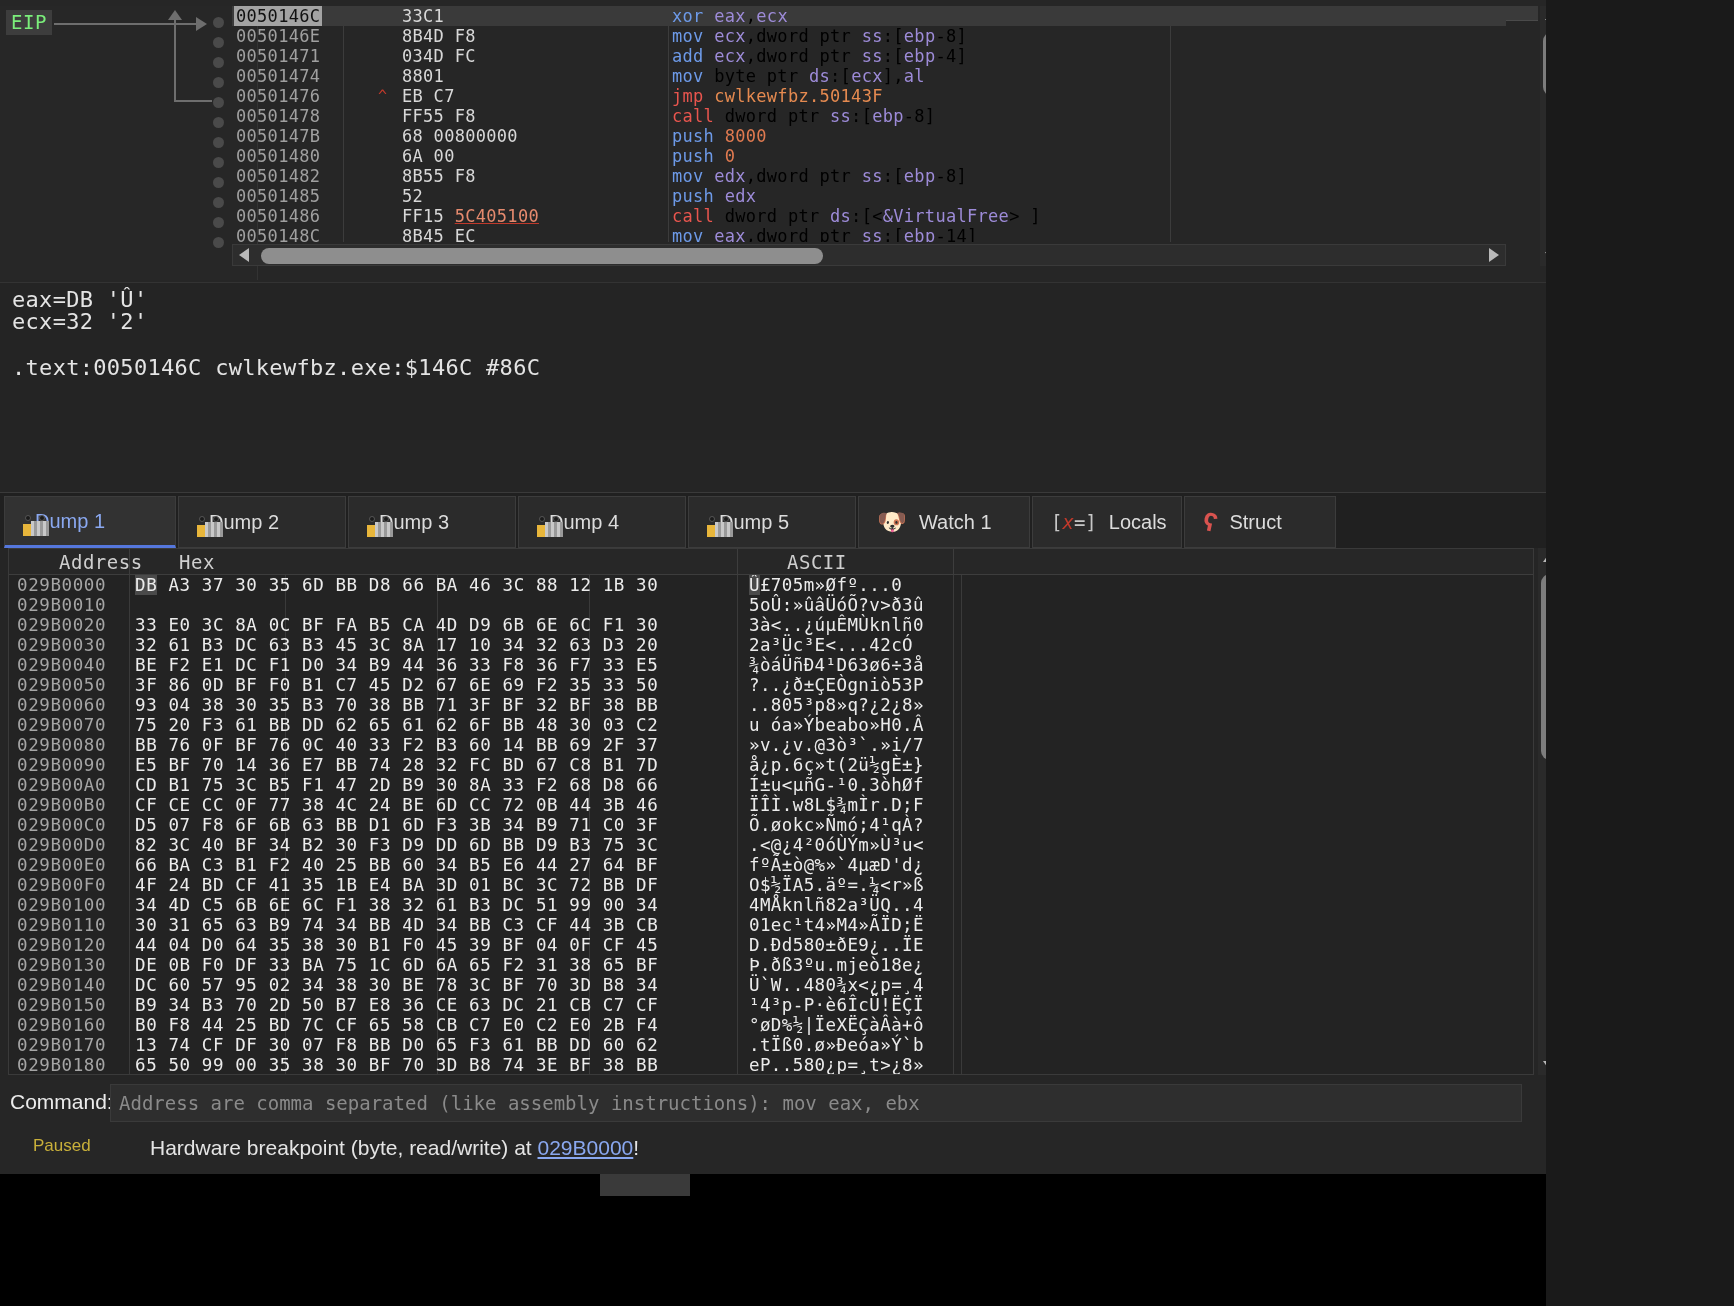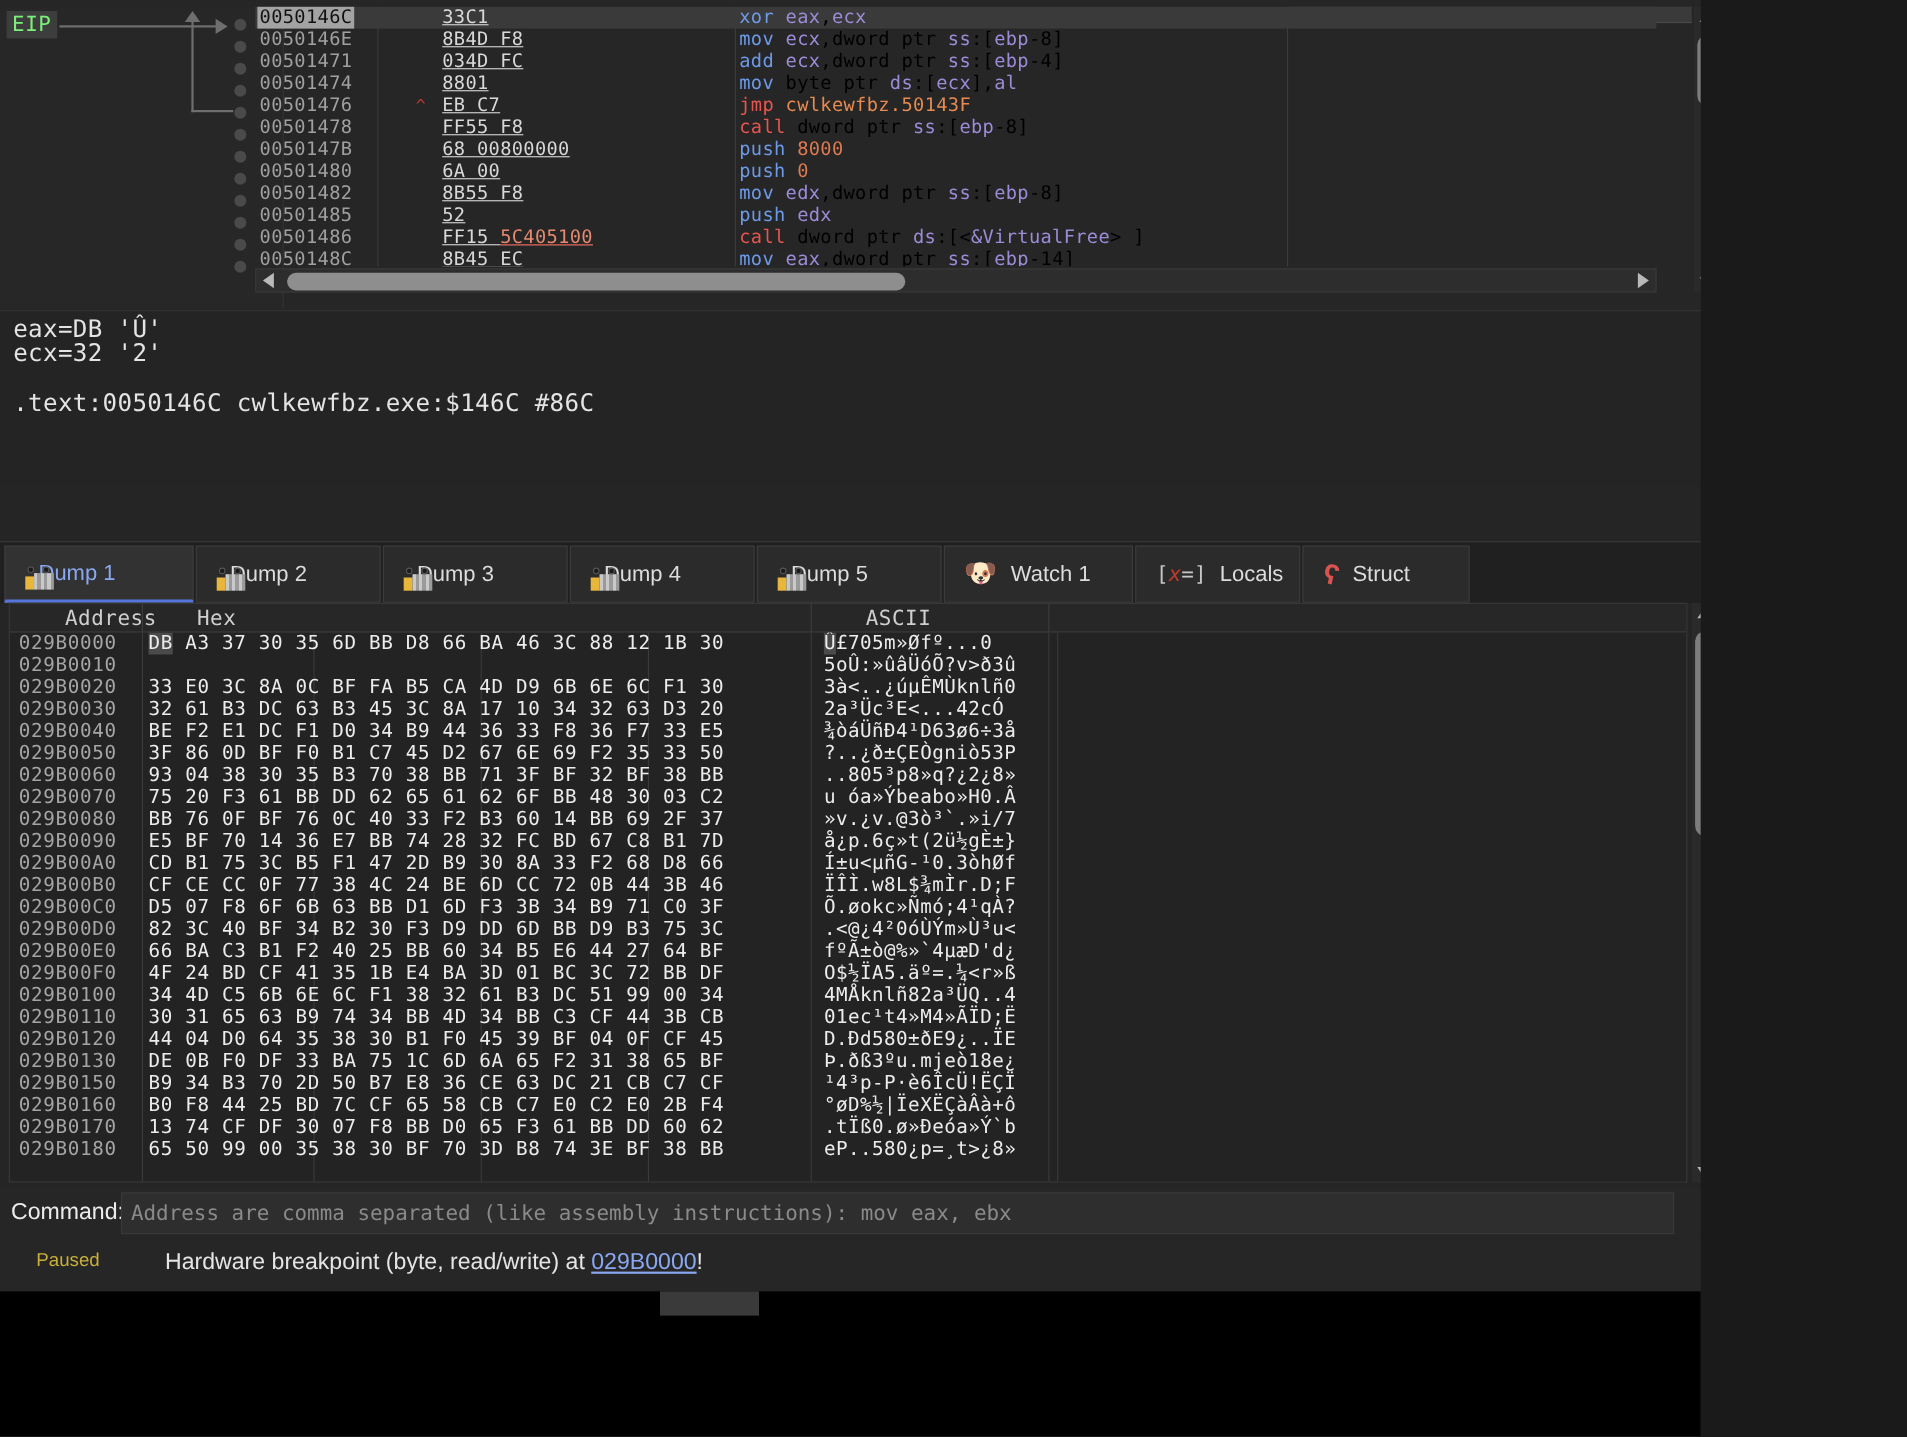--- a/index.html
+++ b/index.html
@@ -106,21 +106,20 @@
   .drow.sel .daddr {
     background: #a3a3a3;
     color: #111;
     padding: 0 2px;
     left: 2px;
   }
   .dbytes {
     position: absolute; left: 170px;
     color: #d8d8d8;
     letter-spacing: 0.3px;
-    text-decoration: underline;
   }
   .dbytes .lnk { color: #e58a6e; text-decoration: underline; text-decoration-color: #c0392b; }
   .djmparrow {
     position: absolute; left: 146px;
     color: #c0392b;
     font-size: 15px;
   }
   .dtext {
     position: absolute; left: 440px;
     letter-spacing: 0.3px;
@@ -703,20 +702,25 @@
             <span class="haddr">029B0120</span>
             <span class="hhex">44 04 D0 64 35 38 30 B1 F0 45 39 BF 04 0F CF 45</span>
             <span class="hascii">D.Ðd580±ðE9¿..ÏE</span>
           </div>
           <div class="hrow">
             <span class="haddr">029B0130</span>
             <span class="hhex">DE 0B F0 DF 33 BA 75 1C 6D 6A 65 F2 31 38 65 BF</span>
             <span class="hascii">Þ.ðß3ºu.mjeò18e¿</span>
           </div>
           <div class="hrow">
+            <span class="haddr">029B0140</span>
+            <span class="hhex">DC 60 57 95 02 34 38 30 BE 78 3C BF 70 3D B8 34</span>
+            <span class="hascii">Ü`W..480¾x&lt;¿p=¸4</span>
+          </div>
+          <div class="hrow">
             <span class="haddr">029B0150</span>
             <span class="hhex">B9 34 B3 70 2D 50 B7 E8 36 CE 63 DC 21 CB C7 CF</span>
             <span class="hascii">¹4³p-P·è6ÎcÜ!ËÇÏ</span>
           </div>
           <div class="hrow">
             <span class="haddr">029B0160</span>
             <span class="hhex">B0 F8 44 25 BD 7C CF 65 58 CB C7 E0 C2 E0 2B F4</span>
             <span class="hascii">°øD%½|ÏeXËÇàÂà+ô</span>
           </div>
           <div class="hrow">

